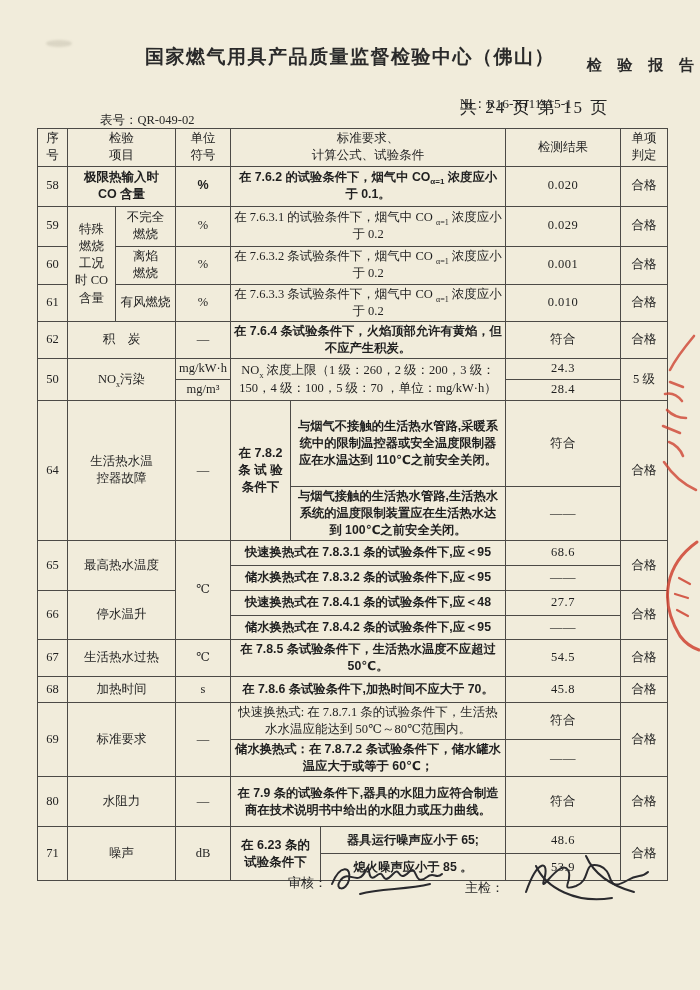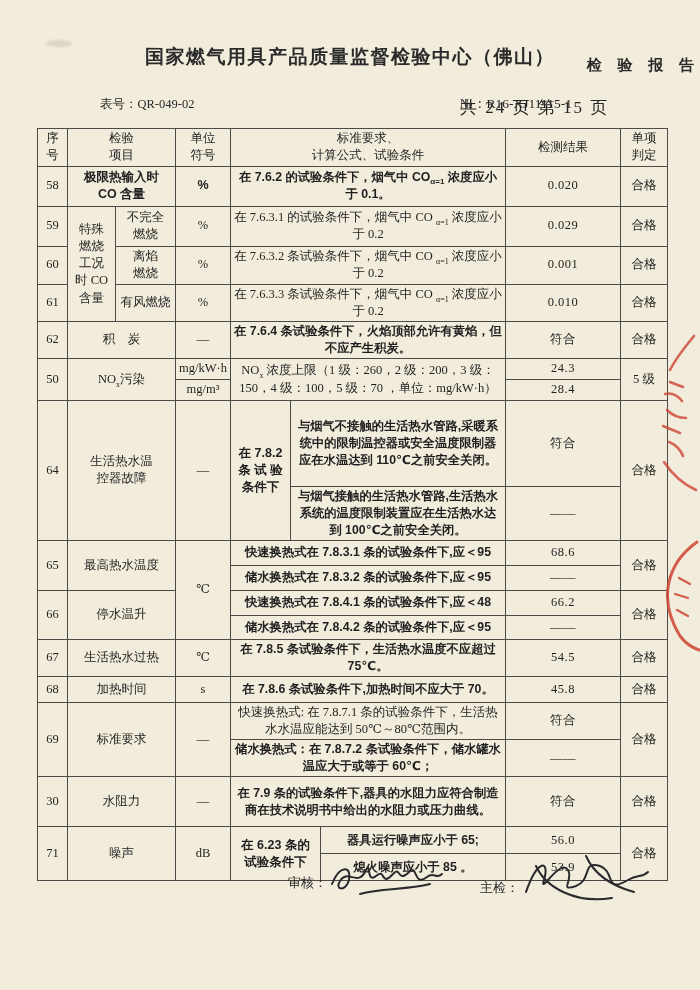--- a/index.html
+++ b/index.html
@@ -16,21 +16,21 @@
     position:absolute;left:0;right:0;top:44px;
     text-align:center;font-size:19px;font-weight:700;
     letter-spacing:1.5px;color:#2a2a2a;
   }
   .report-title{
     position:absolute;left:0;right:0;top:56px;
     text-align:right;font-size:15px;font-weight:700;
     letter-spacing:6px;color:#2a2a2a;
   }
   .no-line{position:absolute;left:460px;top:95px;font-size:13.5px;color:#262626;}
-  .form-no{position:absolute;left:100px;top:96px;font-size:12.5px;color:#262626;}
+  .form-no{position:absolute;left:100px;top:112px;font-size:12.5px;color:#262626;}
   .pagination{position:absolute;left:460px;top:96px;font-size:17px;letter-spacing:2px;color:#262626;}
 
   table.report{
     position:absolute;left:37px;top:128px;width:630px;
     border-collapse:collapse;table-layout:fixed;
     background:transparent;
   }
   table.report td{
     border:1px solid #4c4a46;
     font-size:12.5px;line-height:1.38;
@@ -191,33 +191,33 @@
       <td rowspan="2">合格</td>
     </tr>
     <tr style="height:25px">
       <td class="std b" colspan="3">储水换热式在 7.8.3.2 条的试验条件下,应＜95</td>
       <td class="res">——</td>
     </tr>
     <tr style="height:25px">
       <td rowspan="2">66</td>
       <td colspan="2" rowspan="2">停水温升</td>
       <td class="std b" colspan="3">快速换热式在 7.8.4.1 条的试验条件下,应＜48</td>
-      <td class="res">66.2</td>
+      <td class="res">27.7</td>
       <td rowspan="2">合格</td>
     </tr>
     <tr style="height:24px">
       <td class="std b" colspan="3">储水换热式在 7.8.4.2 条的试验条件下,应＜95</td>
       <td class="res">——</td>
     </tr>
 
     <tr style="height:32px">
       <td>67</td>
       <td colspan="2">生活热水过热</td>
       <td>℃</td>
-      <td class="std b" colspan="3">在 7.8.5 条试验条件下，生活热水温度不应超过 75℃。</td>
+      <td class="std b" colspan="3">在 7.8.5 条试验条件下，生活热水温度不应超过 50℃。</td>
       <td class="res">54.5</td>
       <td>合格</td>
     </tr>
 
     <tr style="height:26px">
       <td>68</td>
       <td colspan="2">加热时间</td>
       <td>s</td>
       <td class="std b" colspan="3">在 7.8.6 条试验条件下,加热时间不应大于 70。</td>
       <td class="res">45.8</td>
@@ -231,52 +231,52 @@
       <td class="std" colspan="3">快速换热式: 在 7.8.7.1 条的试验条件下，生活热水水温应能达到 50℃～80℃范围内。</td>
       <td class="res">符合</td>
       <td rowspan="2">合格</td>
     </tr>
     <tr style="height:33px">
       <td class="std b" colspan="3">储水换热式：在 7.8.7.2 条试验条件下，储水罐水温应大于或等于 60℃；</td>
       <td class="res">——</td>
     </tr>
 
     <tr style="height:50px">
-      <td>30</td>
+      <td>80</td>
       <td colspan="2">水阻力</td>
       <td>—</td>
       <td class="std b" colspan="3">在 7.9 条的试验条件下,器具的水阻力应符合制造商在技术说明书中给出的水阻力或压力曲线。</td>
       <td class="res">符合</td>
       <td>合格</td>
     </tr>
 
     <tr style="height:27px">
       <td rowspan="2">71</td>
       <td colspan="2" rowspan="2">噪声</td>
       <td rowspan="2">dB</td>
       <td class="b pre" colspan="2" rowspan="2">在 6.23 条的
 试验条件下</td>
       <td class="std b">器具运行噪声应小于 65;</td>
-      <td class="res">56.0</td>
+      <td class="res">48.6</td>
       <td rowspan="2">合格</td>
     </tr>
     <tr style="height:27px">
       <td class="std b">熄火噪声应小于 85 。</td>
       <td class="res">53.9</td>
     </tr>
   </tbody>
     </table>
 
   <div class="sig-label" style="left:288px;top:874px;">审核：</div>
   <svg class="sig" style="left:326px;top:854px;" width="122" height="50" viewBox="0 0 122 50">
     <path d="M6,30 C14,10 26,12 23,26 C20,38 8,36 14,27 C22,14 32,34 40,16 C45,6 40,30 50,22 C60,13 54,34 67,20 C75,11 71,30 83,18 C92,9 87,34 101,23 C108,17 110,26 116,20"></path>
     <path d="M34,40 C55,34 80,36 104,30"></path>
   </svg>
 
-  <div class="sig-label" style="left:480px;top:879px;">主检：</div>
+  <div class="sig-label" style="left:465px;top:879px;">主检：</div>
   <svg class="sig" style="left:516px;top:848px;" width="140" height="62" viewBox="0 0 140 62">
     <path d="M10,44 C22,10 34,12 28,32 C23,48 44,10 52,22 C58,32 42,44 60,38 C76,32 66,12 84,18 C100,24 88,46 112,32 C122,26 126,30 132,24"></path>
     <path d="M20,18 C30,40 60,56 96,50"></path>
     <path d="M70,8 C78,26 96,38 118,44"></path>
   </svg>
 
   <svg class="stamp" style="left:648px;top:330px;" width="52" height="166" viewBox="0 0 52 166">
     <g stroke-width="2.6" opacity="0.8">
       <path d="M46,6 C36,18 28,28 22,40"></path>
       <path d="M22,52 l13,5"></path>

